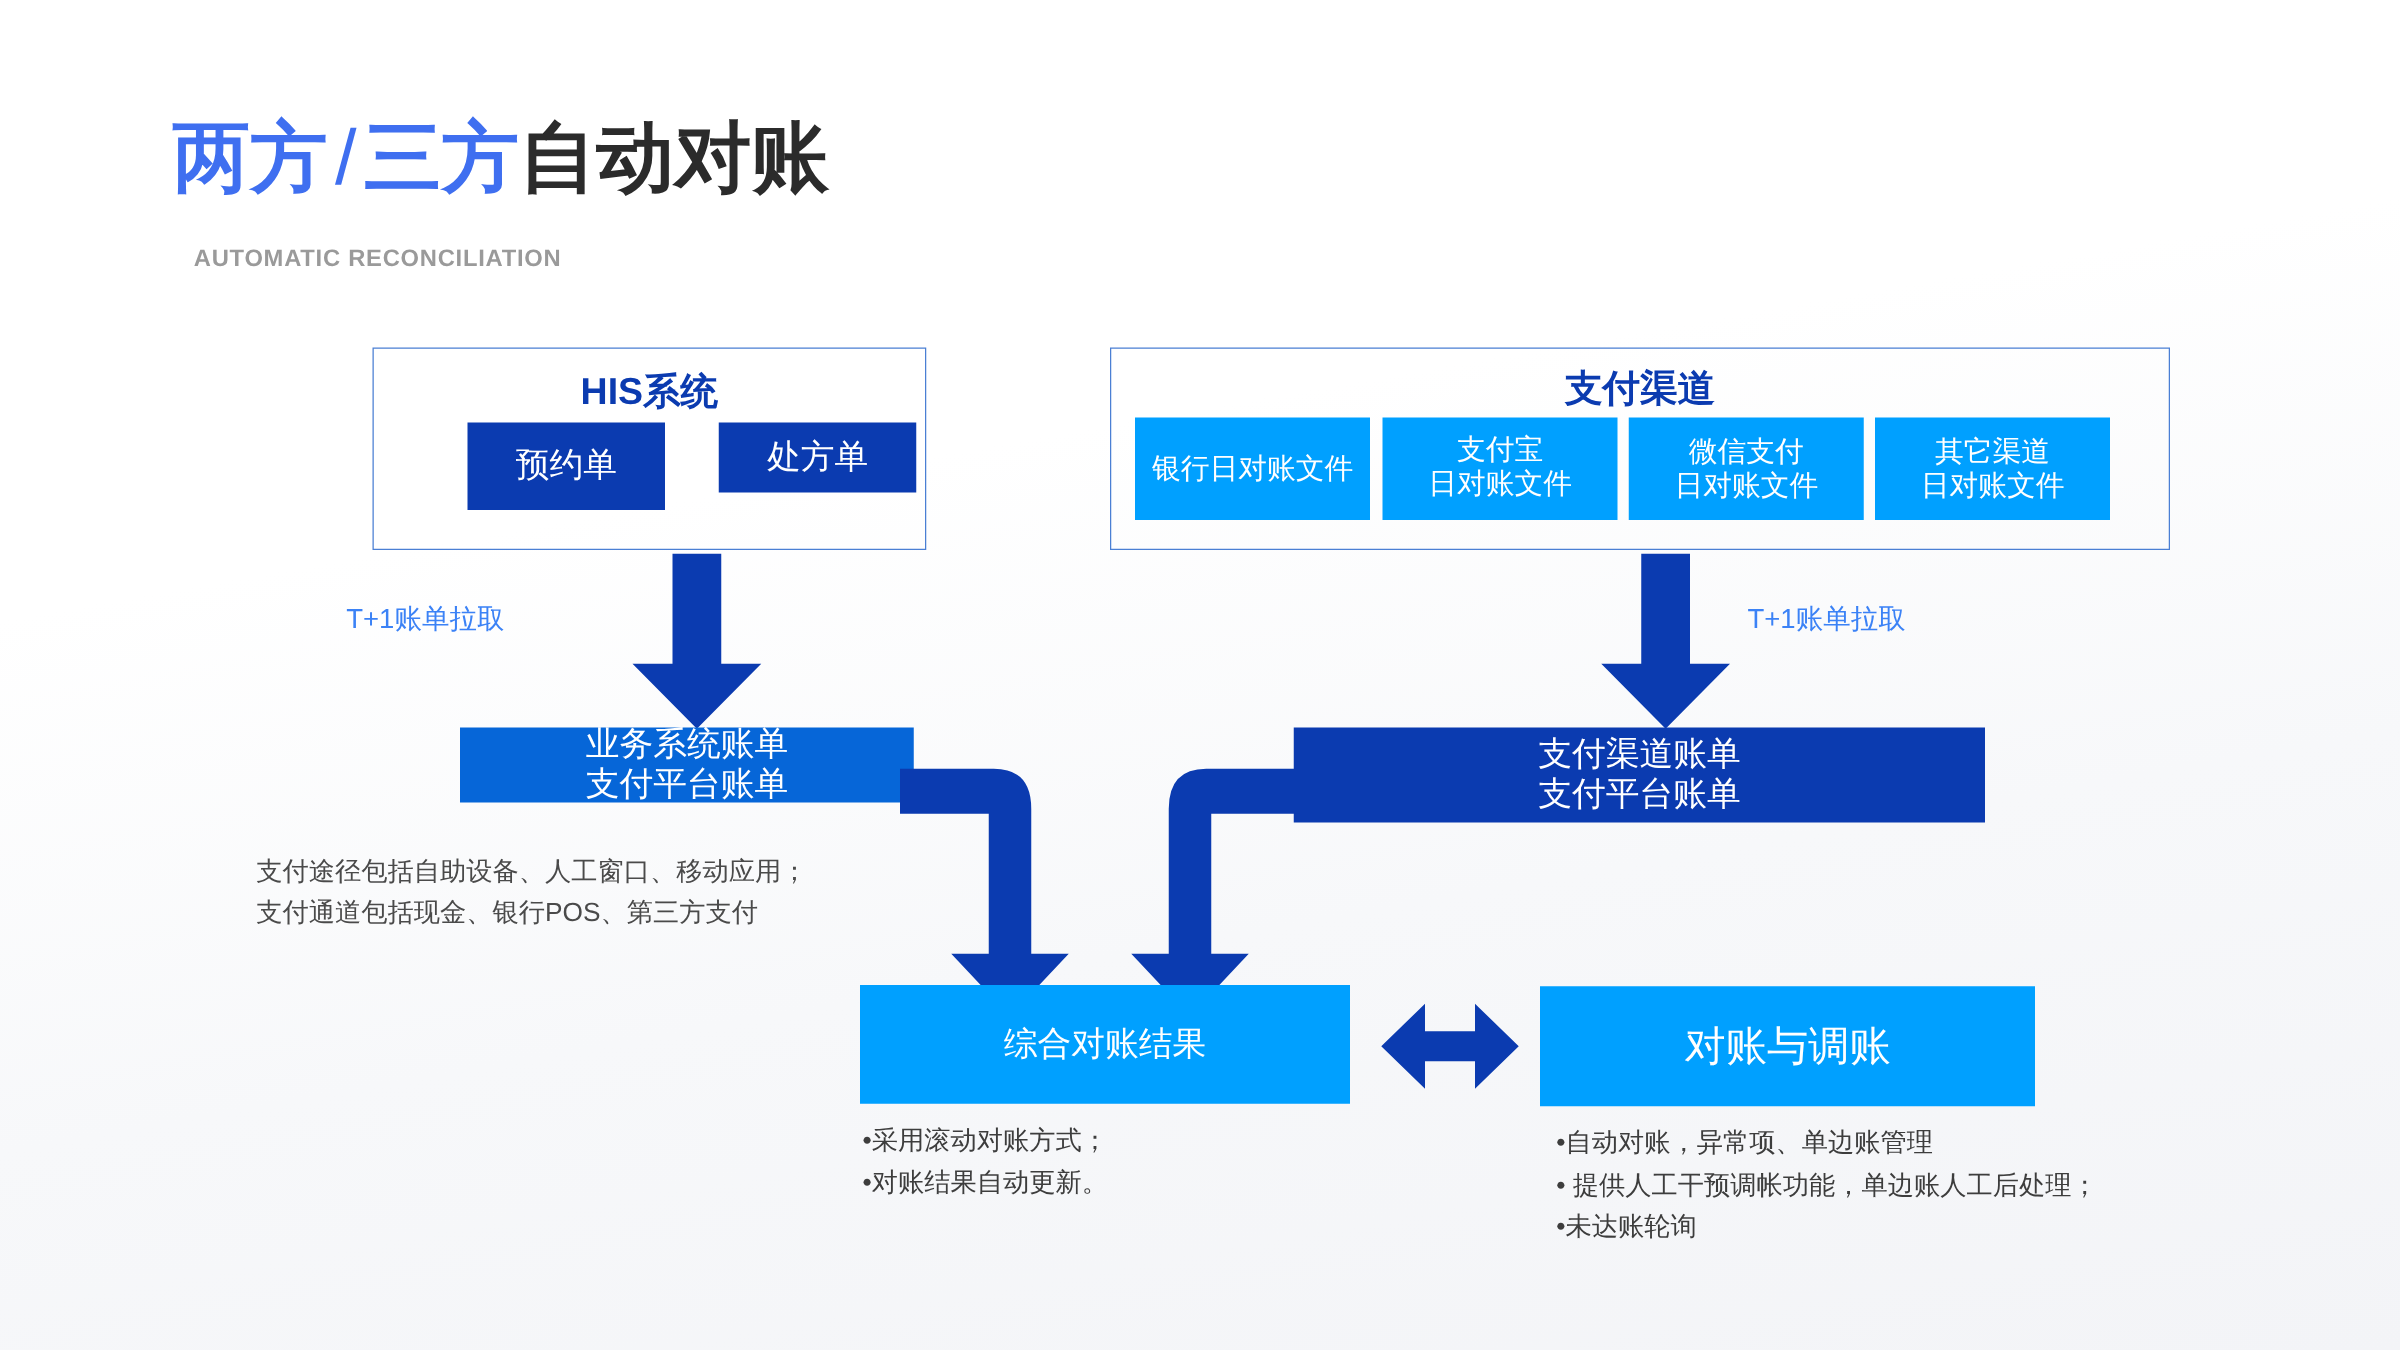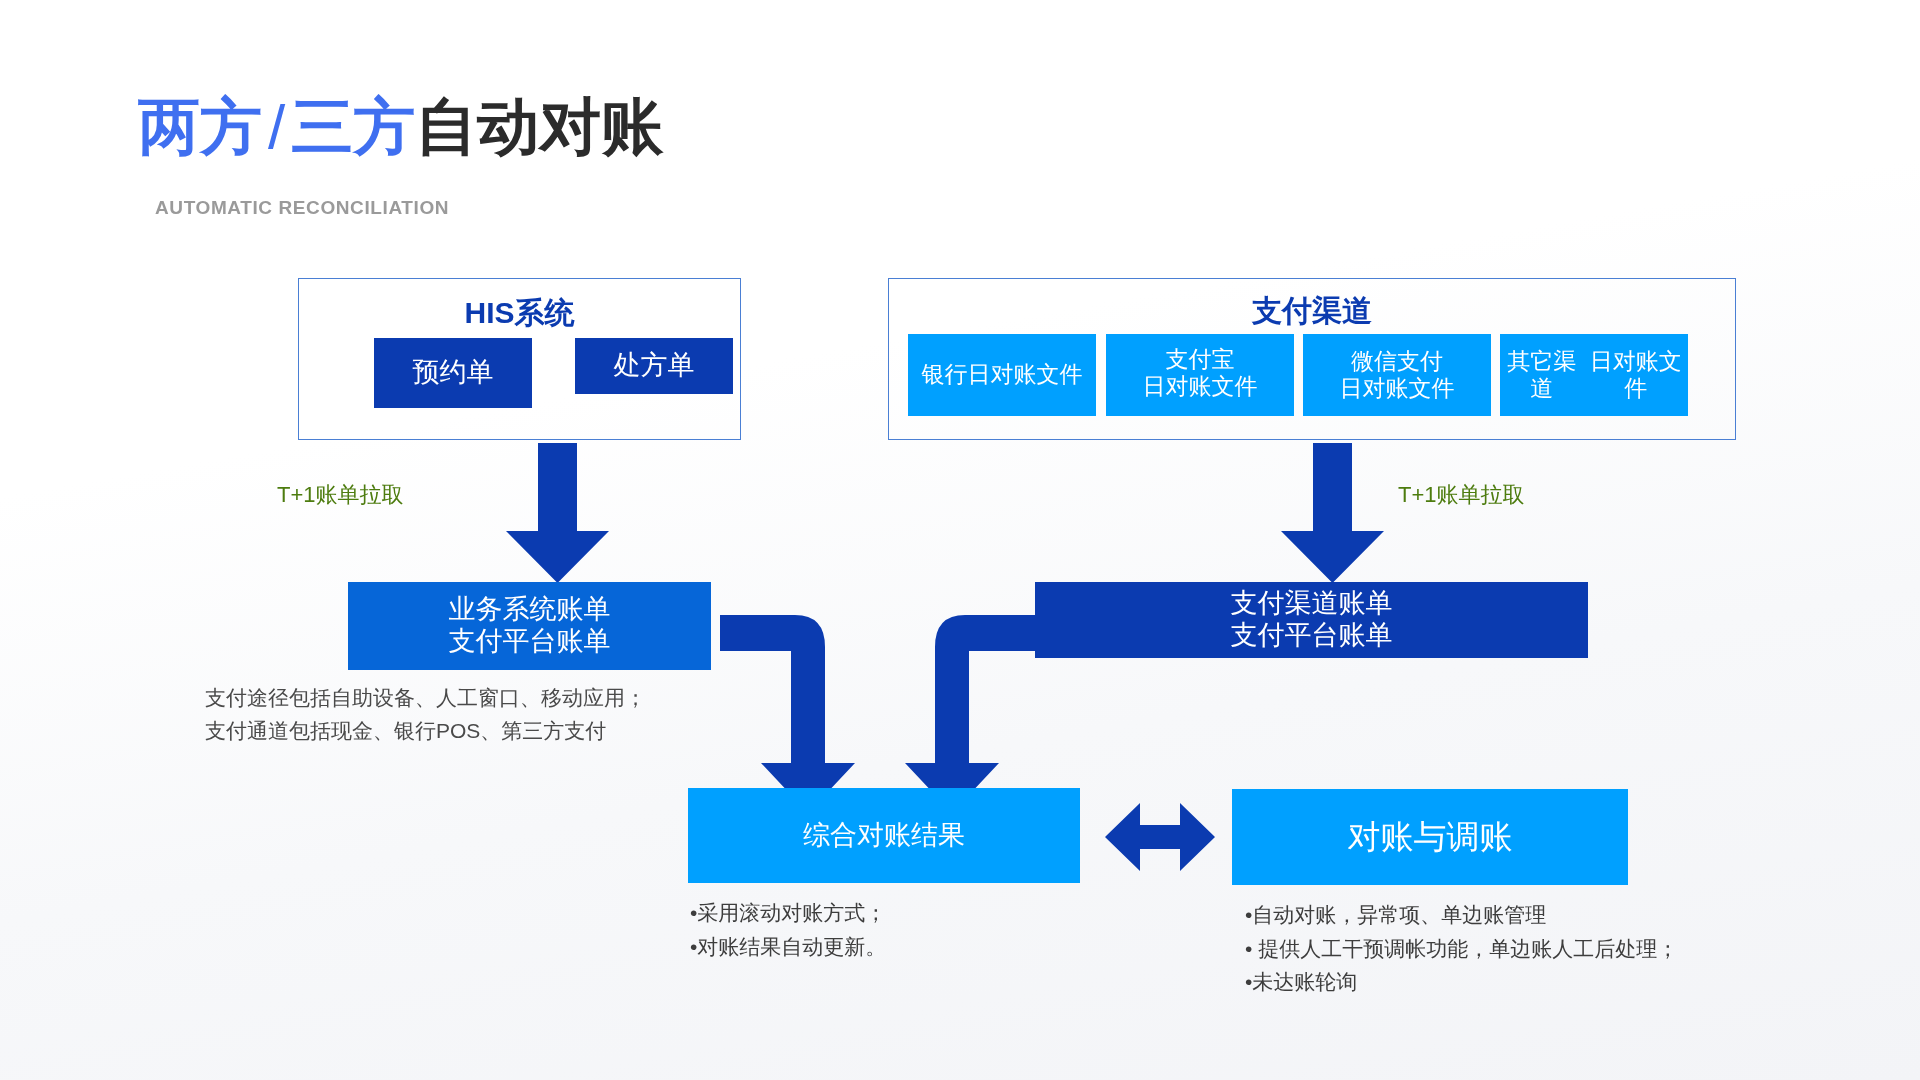--- a/index.html
+++ b/index.html
@@ -39,21 +39,21 @@
     display: flex; align-items: center; justify-content: center;
     color: #ffffff; text-align: center; line-height: 1.18;
     white-space: pre-line;
   }
   .chip.dark  { background: #0b3bb0; }
   .chip.mid   { background: #0666d8; }
   .chip.light { background: #00a0ff; }
 
   
   .note {
-    position: absolute; color: #4d7c0f; font-size: 22px; white-space: nowrap;
+    position: absolute; color: #3b82f6; font-size: 22px; white-space: nowrap;
   }
   .desc {
     position: absolute; color: #4a4a4a; font-size: 21px; line-height: 1.55;
     white-space: pre-line;
   }
   .bullets {
     position: absolute; color: #3d3d3d; font-size: 21px; line-height: 1.6;
     white-space: pre-line;
   }
 
@@ -86,37 +86,37 @@
     <span>日对账文件</span>
   </div>
   <div class="chip light" style="left:1106px; top:334px; width:188px; height:82px; font-size:23px; flex-direction:column;font-family:Liberation Mono, monospace;">
     <span>支付宝</span>
     <span>日对账文件</span>
   </div>
   <div class="chip light" style="left:1303px; top:334px; width:188px; height:82px; font-size:23px; flex-direction:column;">
     <span>微信支付</span>
     <span>日对账文件</span>
   </div>
-  <div class="chip light" style="left:1500px; top:334px; width:188px; height:82px; font-size:23px; flex-direction:row;">
+  <div class="chip light" style="left:1500px; top:334px; width:188px; height:82px; font-size:23px; flex-direction:column;">
     <span>其它渠道</span>
     <span>日对账文件</span>
   </div>
 
   <svg class="arrow" style="left:505px; top:443px;" width="105" height="140" viewBox="0 0 105 140">
     <polygon points="33,0 72,0 72,88 104,88 52.5,140 1,88 33,88" fill="#0b3bb0"></polygon>
   </svg>
 
   <svg class="arrow" style="left:1280px; top:443px;" width="105" height="140" viewBox="0 0 105 140">
     <polygon points="33,0 72,0 72,88 104,88 52.5,140 1,88 33,88" fill="#0b3bb0"></polygon>
   </svg>
 
   <div class="note" style="left:277px; top:480px;">T+1账单拉取</div>
   <div class="note" style="left:1398px; top:480px;">T+1账单拉取</div>
 
-  <div class="chip mid" style="left:348px; top:582px; width:363px; height:88px; font-size:27px; flex-direction:column;text-align:right;">
+  <div class="chip mid" style="left:368px; top:582px; width:363px; height:60px; font-size:27px; flex-direction:column;text-align:right;">
     <span>业务系统账单</span>
     <span>支付平台账单</span>
   </div>
 
   <div class="chip dark" style="left:1035px; top:582px; width:553px; height:76px; font-size:27px; flex-direction:column;">
     <span>支付渠道账单</span>
     <span>支付平台账单</span>
   </div>
 
   <div class="desc" style="left:205px; top:682px;">支付途径包括自助设备、人工窗口、移动应用；

